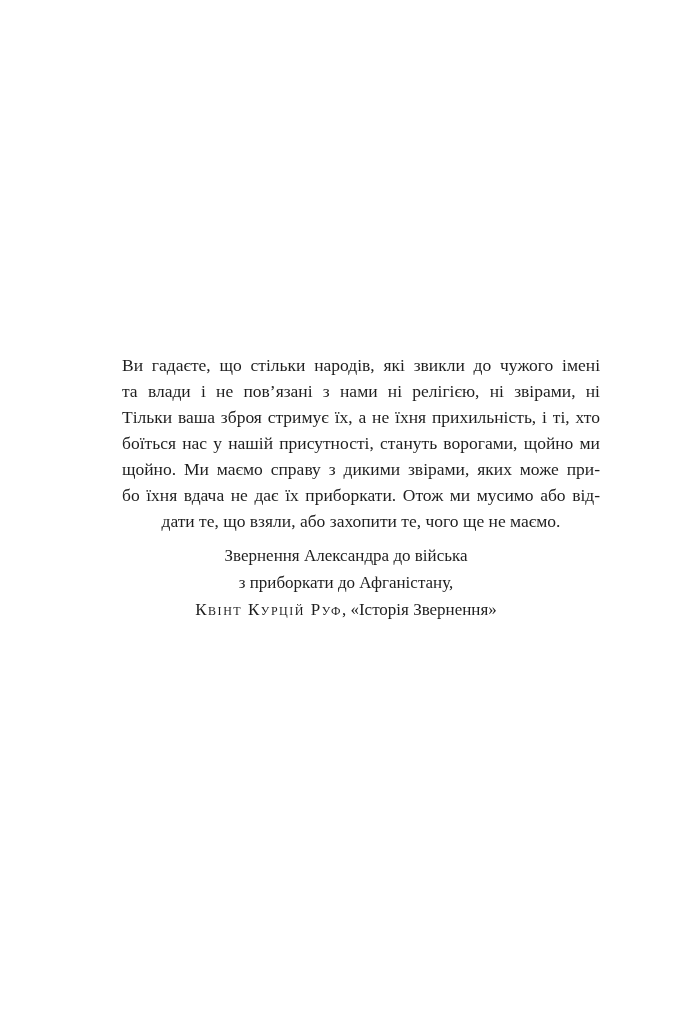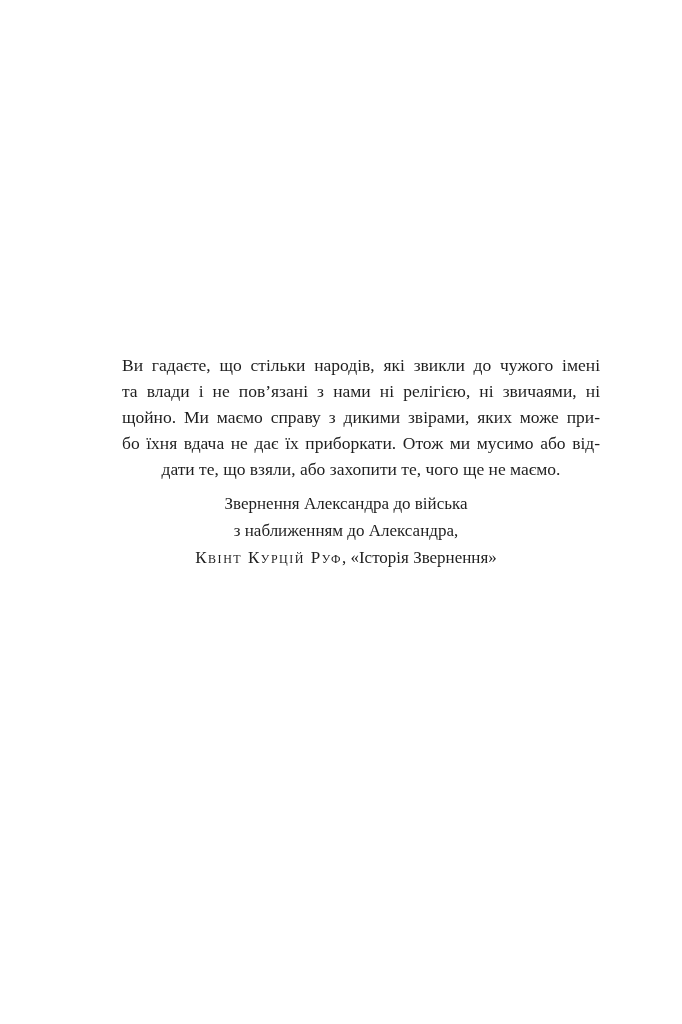--- a/index.html
+++ b/index.html
@@ -49,24 +49,26 @@
     letter-spacing: 0.09em;
   }
 </style>
 </head>
 <body>
 
 <div class="page">
   <div class="epigraph">
     <div class="quote">
       <div class="qline">Ви гадаєте, що стільки народів, які звикли до чужого імені</div>
-      <div class="qline">та влади і не пов’язані з нами ні релігією, ні звичаями, ні</div>
+      <div class="qline">та влади і не пов’язані з нами ні релігією, ні звірами, ні</div>
+      <div class="qline">Тільки ваша зброя стримує їх, а не їхня прихильність, і ті, хто</div>
+      <div class="qline">боїться нас у нашій присутності, стануть ворогами, щойно ми</div>
       <div class="qline">щойно. Ми маємо справу з дикими звірами, яких може при-</div>
       <div class="qline">бо їхня вдача не дає їх приборкати. Отож ми мусимо або від-</div>
       <div class="qline last">дати те, що взяли, або захопити те, чого ще не маємо.</div>
     </div>
     <div class="attribution">
       <div class="aline">Звернення Александра до війська</div>
-      <div class="aline">з наближенням до Александра,</div>
+      <div class="aline">з приборкати до Афганістану,</div>
       <div class="aline"><span class="author">Квінт Курцій Руф</span><span>, «Історія Звернення»</span></div>
     </div>
   </div>
 </div>
 
 </body></html>

